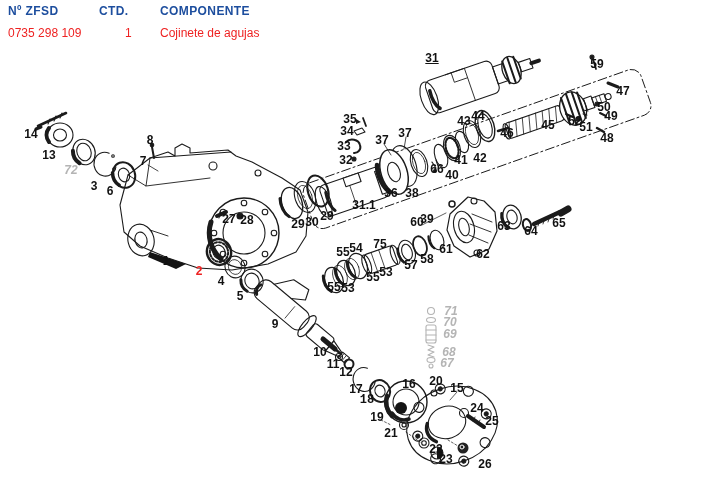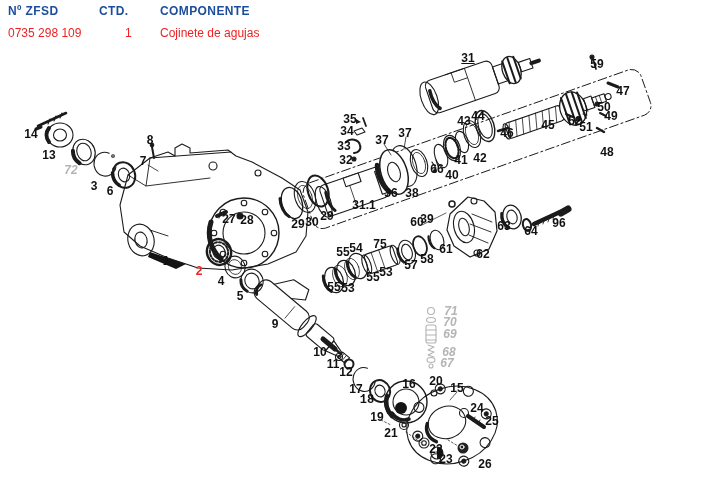--- a/index.html
+++ b/index.html
@@ -415,60 +415,60 @@
       <span class="part-label normal" style="left: 436px; top: 449px;">22</span>
       <span class="part-label normal" style="left: 446px; top: 459px;">23</span>
       <span class="part-label normal" style="left: 477px; top: 408px;">24</span>
       <span class="part-label normal" style="left: 492px; top: 421px;">25</span>
       <span class="part-label normal" style="left: 485px; top: 464px;">26</span>
       <span class="part-label normal" style="left: 229px; top: 219px;">27</span>
       <span class="part-label normal" style="left: 247px; top: 220px;">28</span>
       <span class="part-label normal" style="left: 298px; top: 224px;">29</span>
       <span class="part-label normal" style="left: 312px; top: 222px;">30</span>
       <span class="part-label normal" style="left: 327px; top: 216px;">29</span>
-      <span class="part-label normal" style="left: 468px; top: 58px; text-decoration: underline;">31</span>
+      <span class="part-label normal" style="left: 432px; top: 58px; text-decoration: underline;">31</span>
       <span class="part-label normal" style="left: 364px; top: 205px;">31.1</span>
       <span class="part-label normal" style="left: 346px; top: 160px;">32</span>
       <span class="part-label normal" style="left: 344px; top: 146px;">33</span>
       <span class="part-label normal" style="left: 347px; top: 131px;">34</span>
       <span class="part-label normal" style="left: 350px; top: 119px;">35</span>
       <span class="part-label normal" style="left: 391px; top: 193px;">36</span>
       <span class="part-label normal" style="left: 382px; top: 140px;">37</span>
       <span class="part-label normal" style="left: 405px; top: 133px;">37</span>
       <span class="part-label normal" style="left: 412px; top: 193px;">38</span>
       <span class="part-label normal" style="left: 427px; top: 180px; margin-top: 39px;">39</span>
       <span class="part-label normal" style="left: 452px; top: 175px;">40</span>
       <span class="part-label normal" style="left: 461px; top: 160px;">41</span>
       <span class="part-label normal" style="left: 473px; top: 158px; padding-left: 14px;">42</span>
       <span class="part-label normal" style="left: 464px; top: 121px;">43</span>
       <span class="part-label normal" style="left: 478px; top: 116px;">44</span>
       <span class="part-label normal" style="left: 548px; top: 125px;">45</span>
       <span class="part-label normal" style="left: 507px; top: 133px;">46</span>
       <span class="part-label normal" style="left: 623px; top: 91px;">47</span>
-      <span class="part-label normal" style="left: 607px; top: 138px; margin-top: 14px;">48</span>
+      <span class="part-label normal" style="left: 607px; top: 138px;">48</span>
       <span class="part-label normal" style="left: 611px; top: 116px;">49</span>
       <span class="part-label normal" style="left: 604px; top: 107px;">50</span>
       <span class="part-label normal" style="left: 586px; top: 127px;">51</span>
       <span class="part-label normal" style="left: 575px; top: 121px;">52</span>
       <span class="part-label normal" style="left: 386px; top: 272px;">53</span>
       <span class="part-label normal" style="left: 348px; top: 288px;">53</span>
       <span class="part-label normal" style="left: 356px; top: 248px;">54</span>
       <span class="part-label normal" style="left: 343px; top: 252px;">55</span>
       <span class="part-label normal" style="left: 373px; top: 277px;">55</span>
       <span class="part-label normal" style="left: 334px; top: 287px;">55</span>
       <span class="part-label normal" style="left: 380px; top: 244px;">75</span>
       <span class="part-label normal" style="left: 411px; top: 265px;">57</span>
       <span class="part-label normal" style="left: 427px; top: 259px;">58</span>
       <span class="part-label normal" style="left: 597px; top: 64px;">59</span>
       <span class="part-label normal" style="left: 417px; top: 222px;">60</span>
       <span class="part-label normal" style="left: 446px; top: 249px;">61</span>
       <span class="part-label normal" style="left: 483px; top: 254px;">62</span>
       <span class="part-label normal" style="left: 504px; top: 226px;">63</span>
       <span class="part-label normal" style="left: 531px; top: 231px;">64</span>
-      <span class="part-label normal" style="left: 559px; top: 223px;">96</span>
+      <span class="part-label normal" style="left: 559px; top: 223px;">65</span>
       <span class="part-label normal" style="left: 437px; top: 169px;">66</span>
       <span class="part-label ghost" style="left: 447px; top: 363px;">67</span>
       <span class="part-label ghost" style="left: 449px; top: 352px;">68</span>
       <span class="part-label ghost" style="left: 450px; top: 334px;">69</span>
       <span class="part-label ghost" style="left: 450px; top: 322px;">70</span>
       <span class="part-label ghost" style="left: 451px; top: 311px;">71</span>
       <span class="part-label ghost" style="left: 71px; top: 170px;">72</span>
     </div>
 
 </div>

